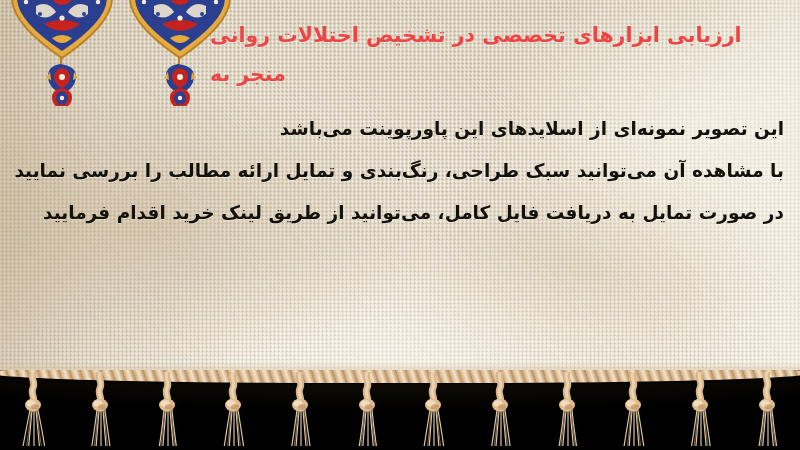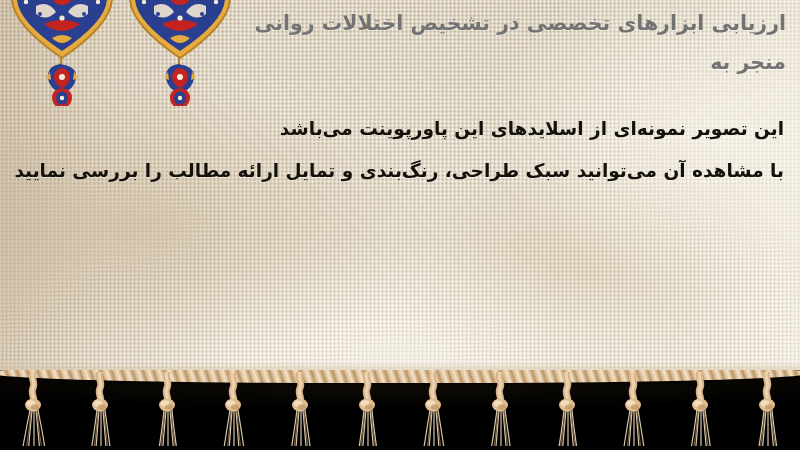--- a/index.html
+++ b/index.html
@@ -62,25 +62,25 @@
   .ornament {
     position: absolute;
     top: -46px;
   }
   .ornament.orn-1 { left: 6px; }
   .ornament.orn-2 { left: 124px; }
 
   
   .title-block {
     position: absolute;
-    top: 4px;
+    top: 16px;
     right: 14px;
     width: 576px;
-    text-align: right;
-    color: #737373;
+    text-align: left;
+    color: #ef4444;
     font-size: 20.5px;
     font-weight: 700;
     line-height: 1.9;
     direction: rtl;
     text-shadow: 0 1px 0 rgba(255,255,255,0.38);
     letter-spacing: -0.2px;
   }
   .title-line-2 { display: block; }
 
   
@@ -220,20 +220,21 @@
     </svg>
   </div>
 
   <div class="title-block">
     <span class="title-line-1">ارزیابی ابزارهای تخصصی در تشخیص اختلالات روانی منجر به</span>
   </div>
 
   <div class="body-block">
     <span class="body-line">این تصویر نمونه‌ای از اسلایدهای این پاورپوینت می‌باشد</span>
     <span class="body-line">با مشاهده آن می‌توانید سبک طراحی، رنگ‌بندی و تمایل ارائه مطالب را بررسی نمایید</span>
+    <span class="body-line">در صورت تمایل به دریافت فایل کامل، می‌توانید از طریق لینک خرید اقدام فرمایید</span>
   </div>
 
   <div class="band-haze"></div>
   <div class="fringe-band">
     <div class="selvedge"></div>
     <div class="fringe-row" id="fringe-row">
         <div class="tassel" style="left: 18px;"><svg width="30" height="74" viewBox="0 0 30 74" xmlns="http://www.w3.org/2000/svg">
             <path d="M15 0 C12 6 18 10 15 16 C12 22 18 26 15 32" stroke="#d9b489" stroke-width="7" fill="none" stroke-linecap="round"></path>
             <path d="M15 0 C12 6 18 10 15 16 C12 22 18 26 15 32" stroke="#f0dcbd" stroke-width="3" fill="none" stroke-linecap="round" opacity="0.75"></path>
             <ellipse cx="15" cy="33" rx="8" ry="6.5" fill="#e0bb8e"></ellipse>

